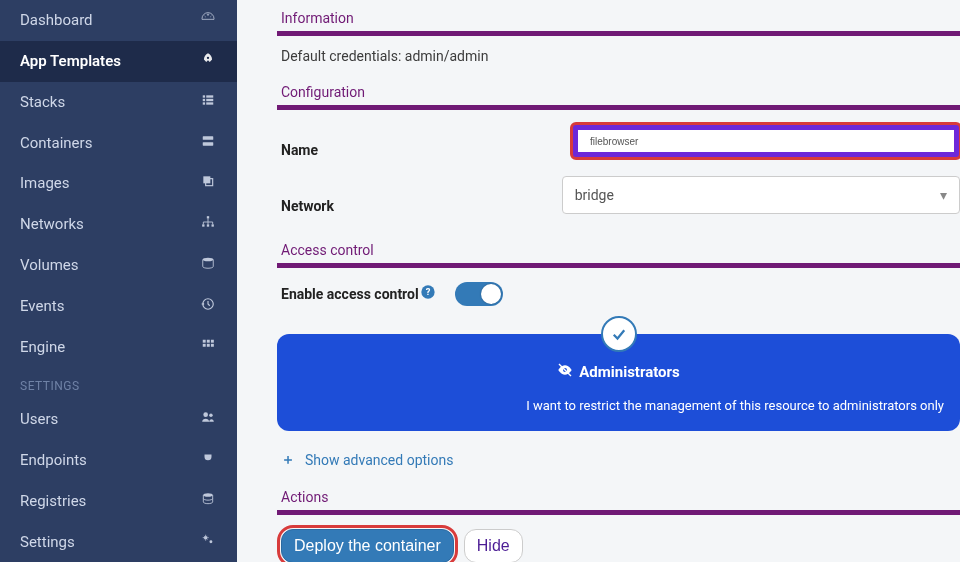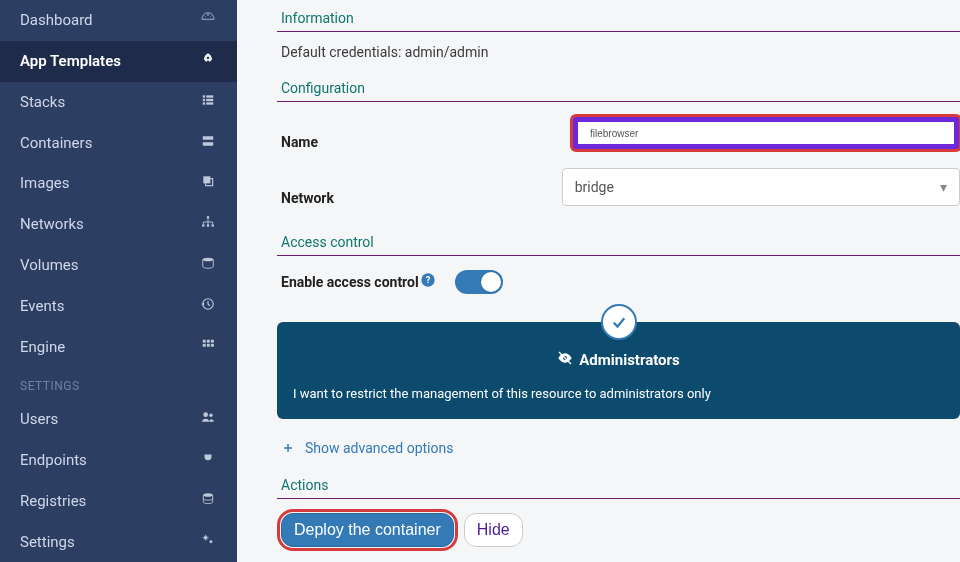--- a/index.html
+++ b/index.html
@@ -5,39 +5,39 @@
   html, body { margin:0; padding:0; font-family:-apple-system, BlinkMacSystemFont, "Segoe UI", Roboto, "Helvetica Neue", Arial, sans-serif; font-size:14px; color:#333; background:#f4f6f8; }
   .app { display:flex; width:960px; height:562px; overflow:hidden; }
   
   .sidebar { width:237px; background:#2d3e63; color:#b5c3db; display:flex; flex-direction:column; }
   .sidebar-item { display:flex; align-items:center; justify-content:space-between; height:46px; padding:0 20px; cursor:pointer; color:#cfd7e8; font-size:15px; }
   .sidebar-item.active { background:#1e2b4a; color:#fff; font-weight:600; }
   .sidebar-item .icon { width:18px; text-align:center; opacity:.9; }
   .sidebar-heading { font-size:12px; letter-spacing:.5px; color:#6f82a6; padding:12px 20px 6px; }
   
   .main { flex:1; overflow-y:auto; padding:0 0 24px 40px; }
-  .section-title { color:#0f766e; font-size:14px; padding:10px 16px 5px 4px; border-bottom:1px solid #701a75; margin:10px 0 14px; font-weight:400; }
+  .section-title { color:#701a75; font-size:14px; padding:10px 16px 5px 4px; border-bottom:5px solid #701a75; margin:10px 0 14px; font-weight:400; }
   .section-title.tight { margin:0 0 12px; }
   .info-text { font-size:14px; color:#3c3c3c; padding-left:4px; }
   .form-row { display:flex; align-items:flex-end; margin:8px 0 18px;gap:29px; }
   .form-label { width:265px; font-weight:700; color:#222; padding-left:4px; }
   .name-input {
     height:34px; border:6px solid #6d28d9; padding:0 12px; font-size:10px; color:#555; border-radius:4px; width:392px; box-sizing:border-box;
   }
   .highlight-red { outline:3px solid #d83b3b; outline-offset:-1px; }
   .highlight-red-btn { outline:3px solid #d83b3b; outline-offset:1px; }
   .network-select {
     height:36px; border:1px solid #ccc; padding:0 12px; font-size:14px; color:#555; border-radius:4px; width:392px; background:#fff; display:flex; align-items:center; justify-content:space-between;
   }
   .toggle-row { display:flex; align-items:center; gap:1px; margin:12px 0 18px; padding-left:4px; }
   .toggle-label { font-weight:700; color:#222; }
   .help-circle { color:#337ab7; font-size:15px; }
   .switch { width:48px; height:24px; border-radius:12px; background:#337ab7; position:relative; display:inline-block; margin-left:18px; }
   .switch::after { content:""; position:absolute; right:2px; top:2px; width:20px; height:20px; background:#fff; border-radius:50%; box-shadow:0 0 2px rgba(0,0,0,.3); }
-  .access-box { background:#0c4a6e; color:#fff; border-radius:6px; padding:14px 16px 18px; margin-right:0; text-align:left; position:relative; }
+  .access-box { background:#1d4ed8; color:#fff; border-radius:12px; padding:14px 16px 18px; margin-right:0; text-align:right; position:relative; }
   .check-badge { width:32px; height:32px; background:#fff; border-radius:50%; margin:-32px auto 10px; display:flex; align-items:center; justify-content:center; color:#337ab7; border:2px solid #337ab7; }
   .check-badge svg { width:18px; height:18px; stroke:#337ab7; }
   .admins-title { font-weight:700; font-size:15px; display:flex; justify-content:center; align-items:center; gap:6px; }
   .admins-sub { font-size:13px; margin-top:16px; }
   .advanced { display:flex; align-items:center; gap:10px; color:#337ab7; font-size:14px; margin:20px 0 10px; cursor:pointer; padding-left:4px; }
   .plus { font-weight:700; }
   .actions-row { display:flex; gap:10px; margin-top:14px; padding-left:4px; }
   .btn { border-radius:12px; font-size:16px; padding:7px 12px; cursor:pointer;text-align:right; }
   .btn-primary { background:#337ab7; color:#fff; border:1px solid #2b6aa1; }
   .btn-secondary { background:#fff; color:#4c1d95; border:1px solid #ccc; }

